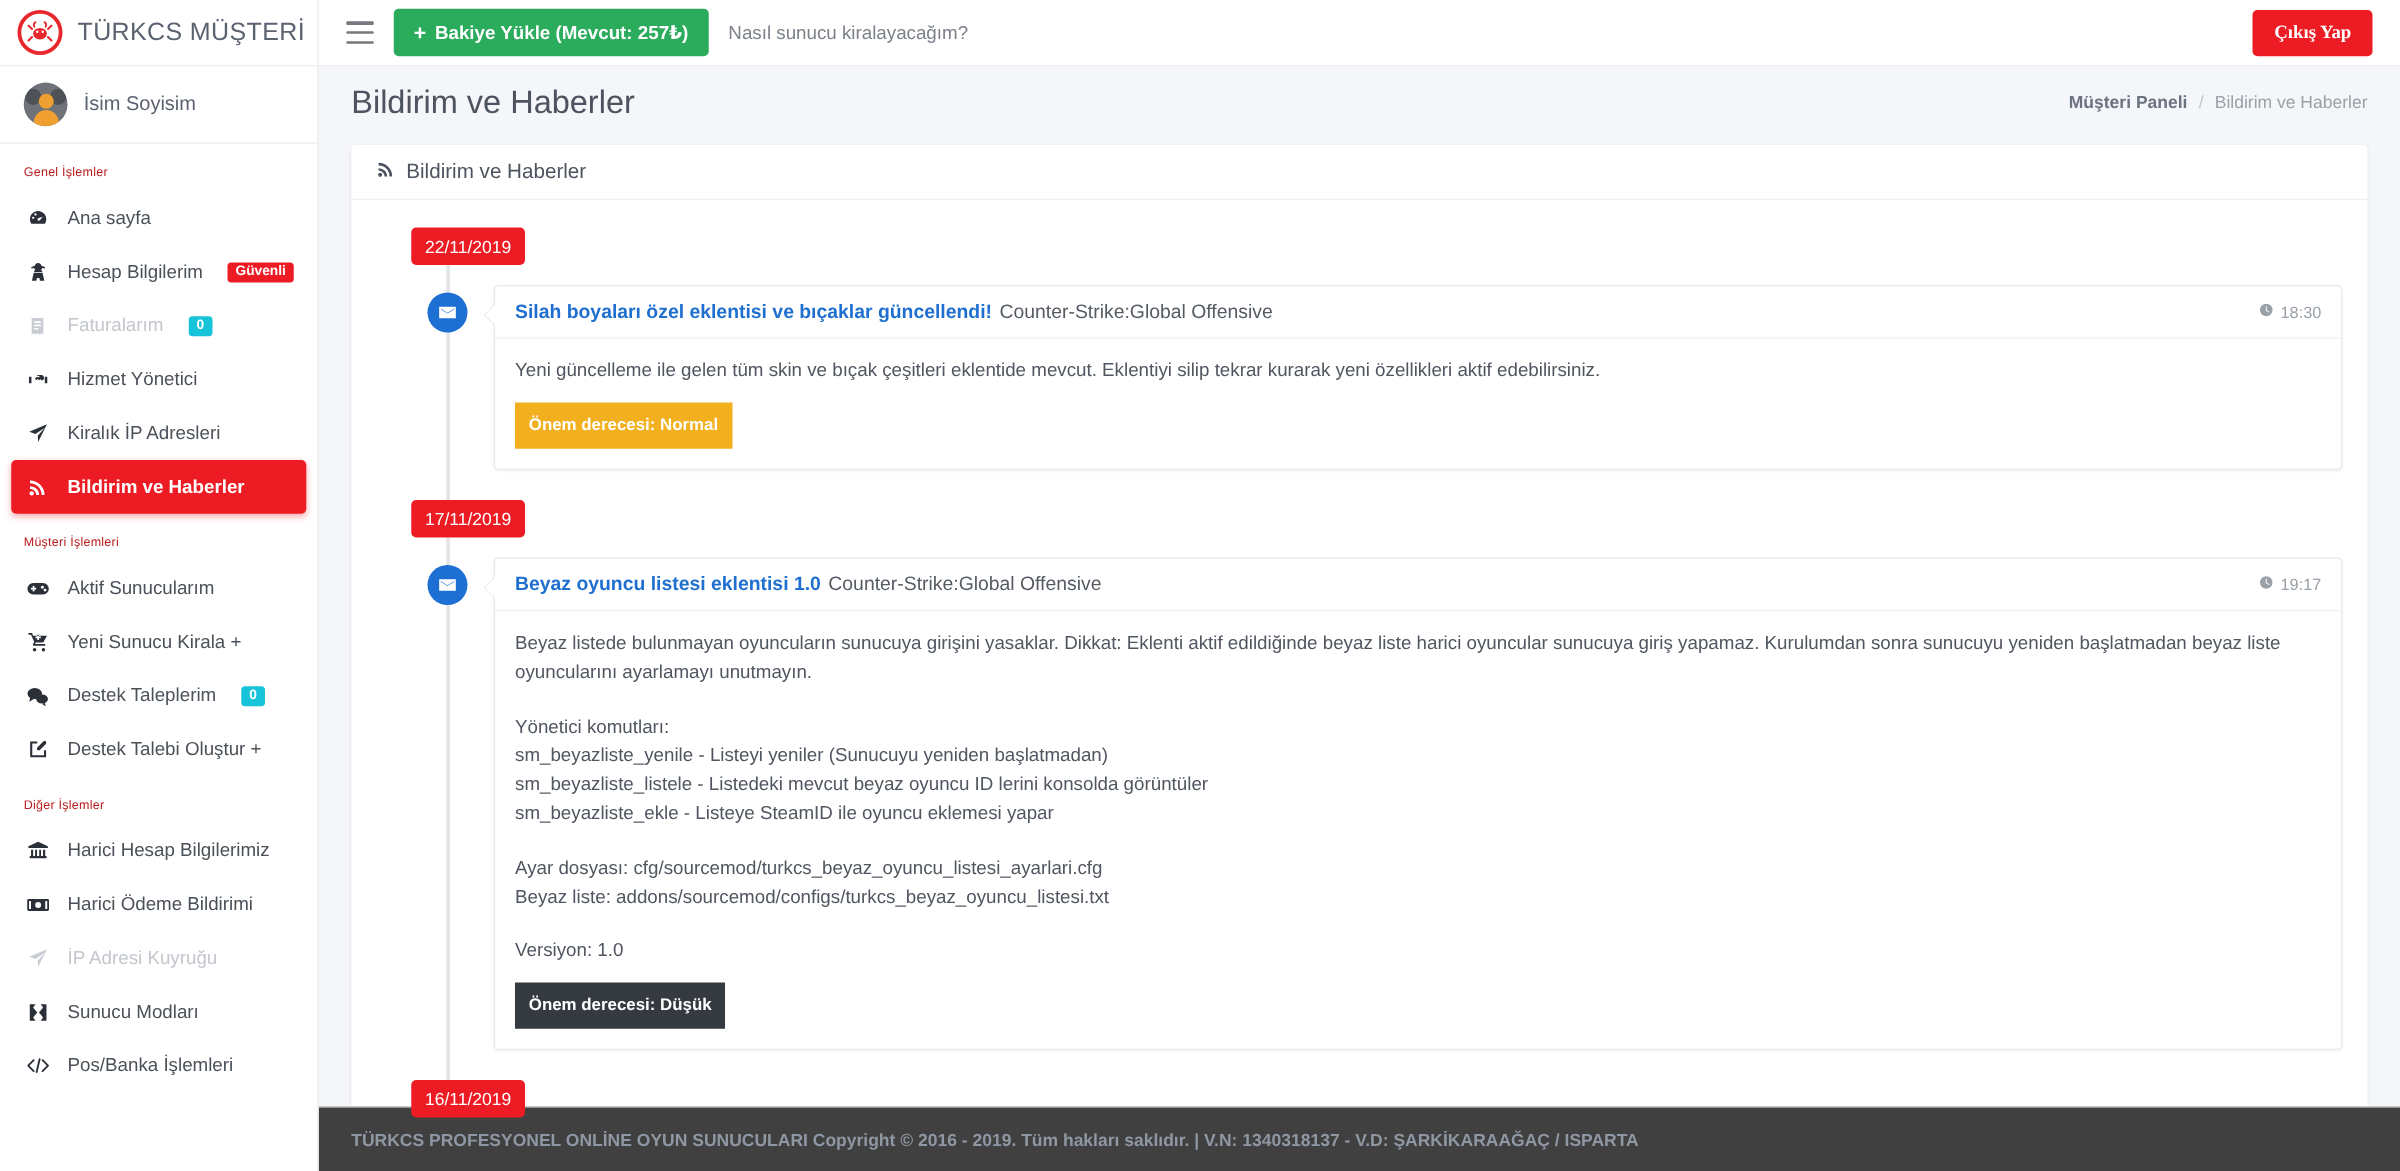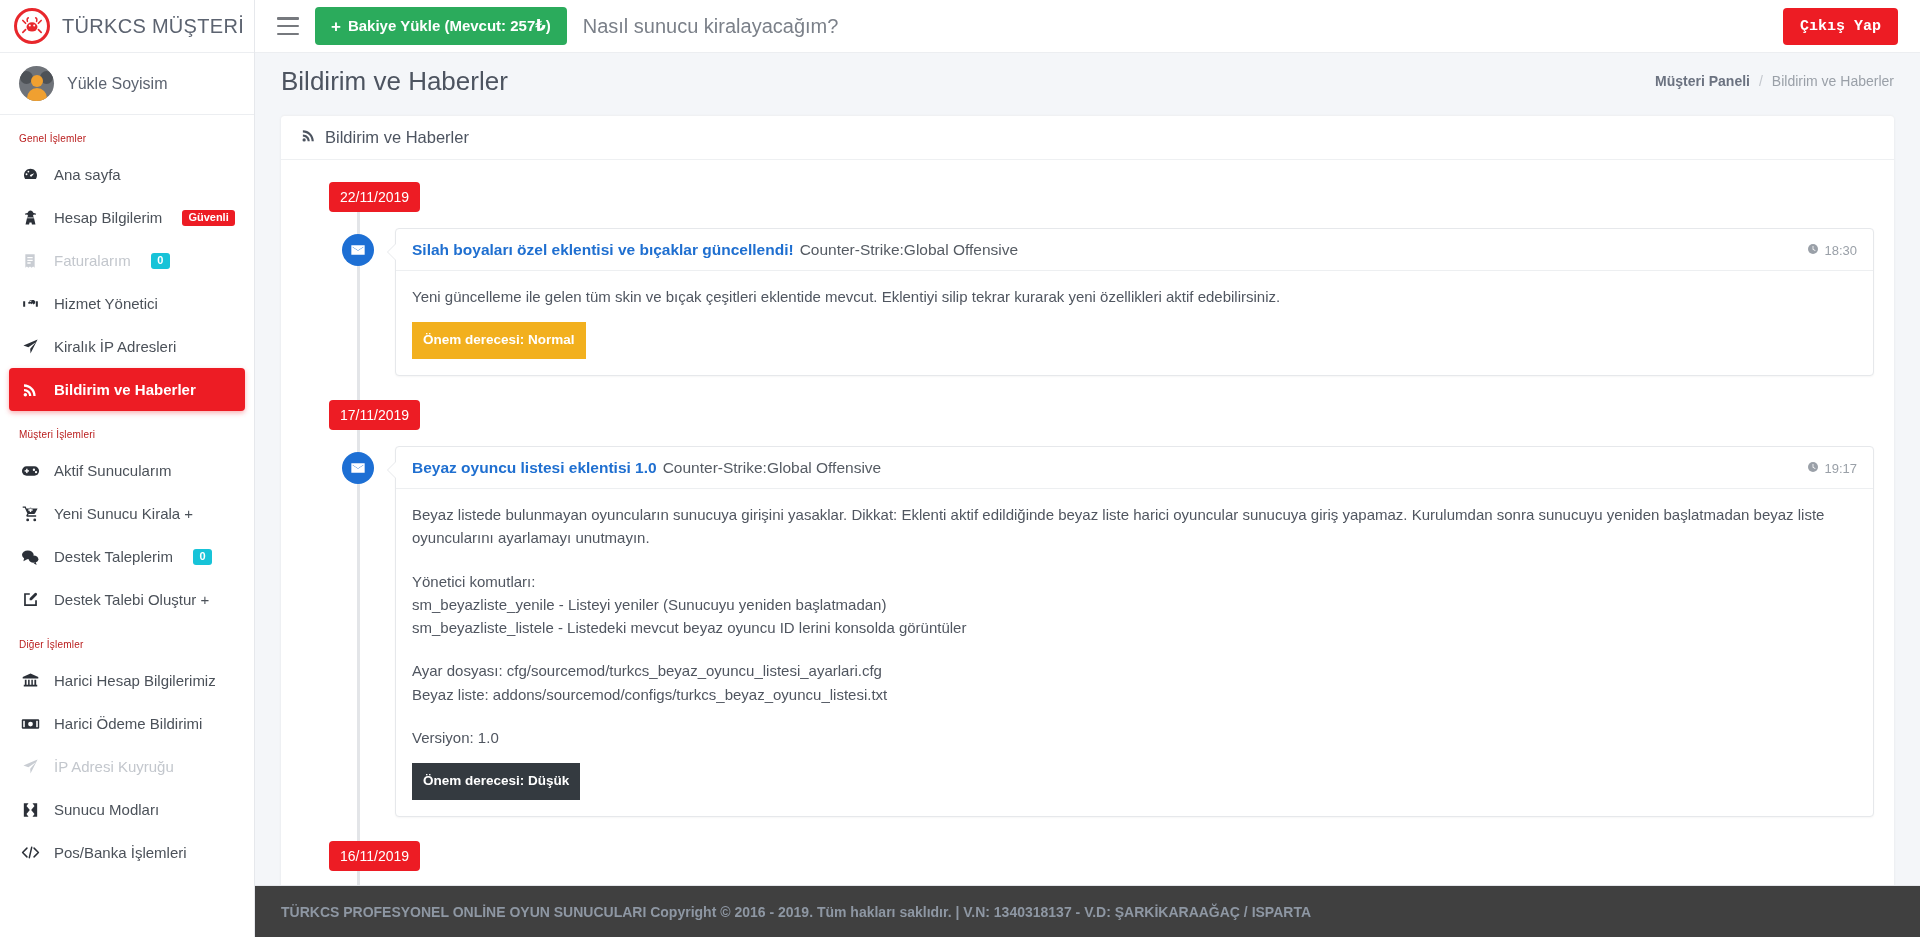--- a/index.html
+++ b/index.html
@@ -156,36 +156,36 @@
     font-size: 15px;
     font-weight: bold;
     padding: 10px 16px;
     display: flex; align-items: center; gap: 7px;
     cursor: pointer;
     white-space: nowrap;
     font-family: inherit;
   }
   .btn-balance .plus { font-size: 17px; line-height: 1; font-weight: 900; }
   .topbar-link {
-    font-size: 20px;
+    font-size: 15px;
     color: #7b8089;
     text-decoration: none;
     white-space: nowrap;
   }
   .btn-logout {
     margin-left: auto;
     background: #ed1c24;
     color: #fff;
     border: none;
     border-radius: 4px;
     font-size: 15px;
     font-weight: bold;
     padding: 10px 17px;
     cursor: pointer;
-    font-family: Liberation Mono, monospace;
+    font-family: Liberation Serif, serif;
     white-space: nowrap;
   }
 
   .page-head {
     height: 56px;
     display: flex;
     align-items: center;
     padding: 0 26px;
     background: #f4f6f9;
   }
@@ -365,21 +365,21 @@
       <span class="brand-text">TÜRKCS MÜŞTERİ</span>
     </div>
 
     <div class="user-row">
       <span class="avatar">
         <span class="sh1"></span>
           <span class="sh2"></span>
         <span class="head"></span>
           <span class="body"></span>
       </span>
-      <span class="user-name">Yükle Soyisim</span>
+      <span class="user-name">İsim Soyisim</span>
     </div>
 
     <nav>
 
       <div class="nav-section-title">Genel İşlemler</div>
 
       <div class="nav-item">
         <span class="ico">
           <svg width="17" height="17" viewBox="0 0 24 24" fill="currentColor">
               <path d="M12 4C6.9 4 2.8 8.1 2.8 13.2c0 1.9.6 3.7 1.6 5.2h15.2c1-1.5 1.6-3.3 1.6-5.2C21.2 8.1 17.1 4 12 4zm-5.6 9a1.3 1.3 0 110-2.6 1.3 1.3 0 010 2.6zm2.6-3.8a1.3 1.3 0 110-2.6 1.3 1.3 0 010 2.6zm8.3 1.2l-3.4 4.1a1.5 1.5 0 11-1.9-2.3l5.3-1.8z"></path>
@@ -631,20 +631,21 @@
                     </span>
                     <span>19:17</span>
                   </span>
                 </div>
                 <div class="tl-body">
                   <p>Beyaz listede bulunmayan oyuncuların sunucuya girişini yasaklar. Dikkat: Eklenti aktif edildiğinde beyaz liste harici oyuncular sunucuya giriş yapamaz. Kurulumdan sonra sunucuyu yeniden başlatmadan beyaz liste oyuncularını ayarlamayı unutmayın.</p>
                   <div class="blank"></div>
                   <p>Yönetici komutları:</p>
                   <p>sm_beyazliste_yenile - Listeyi yeniler (Sunucuyu yeniden başlatmadan)</p>
                   <p>sm_beyazliste_listele - Listedeki mevcut beyaz oyuncu ID lerini konsolda görüntüler</p>
+                  <p>sm_beyazliste_ekle - Listeye SteamID ile oyuncu eklemesi yapar</p>
                   <div class="blank"></div>
                   <p>Ayar dosyası: cfg/sourcemod/turkcs_beyaz_oyuncu_listesi_ayarlari.cfg</p>
                   <p>Beyaz liste: addons/sourcemod/configs/turkcs_beyaz_oyuncu_listesi.txt</p>
                   <div class="blank"></div>
                   <p>Versiyon: 1.0</p>
                   <span class="sev sev-low">Önem derecesi: Düşük</span>
                 </div>
               </div>
             </div>
 

